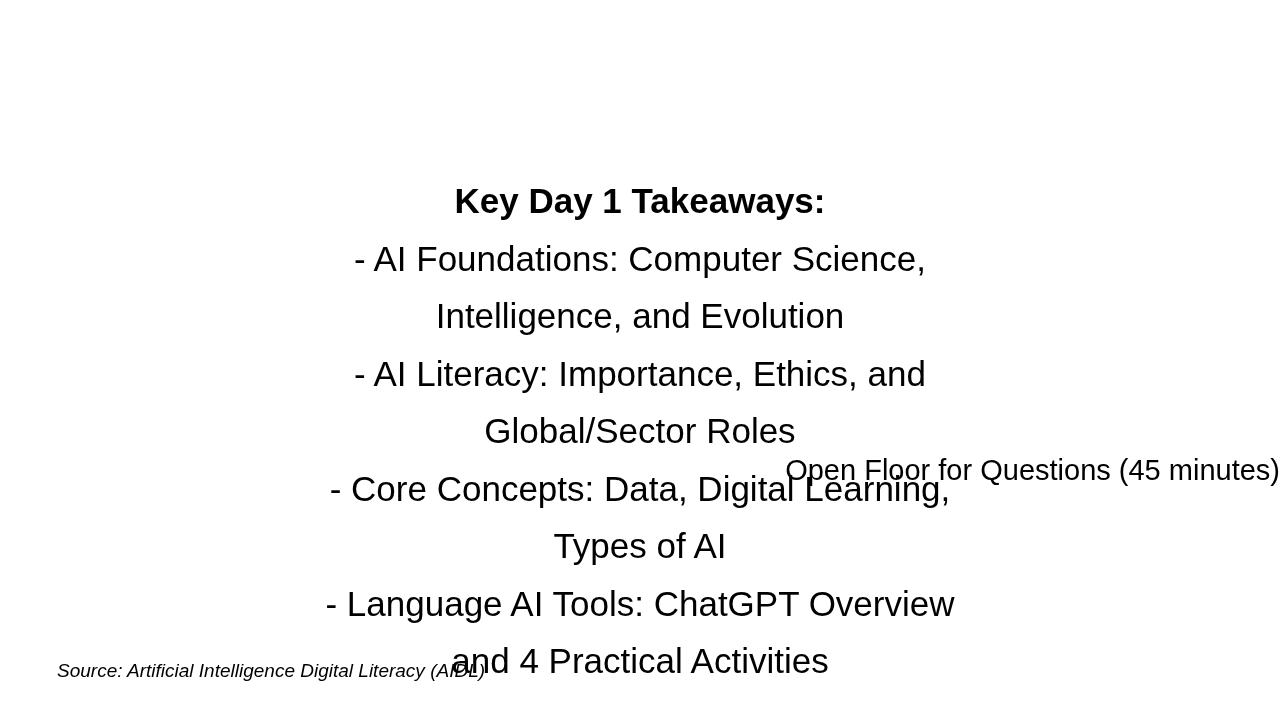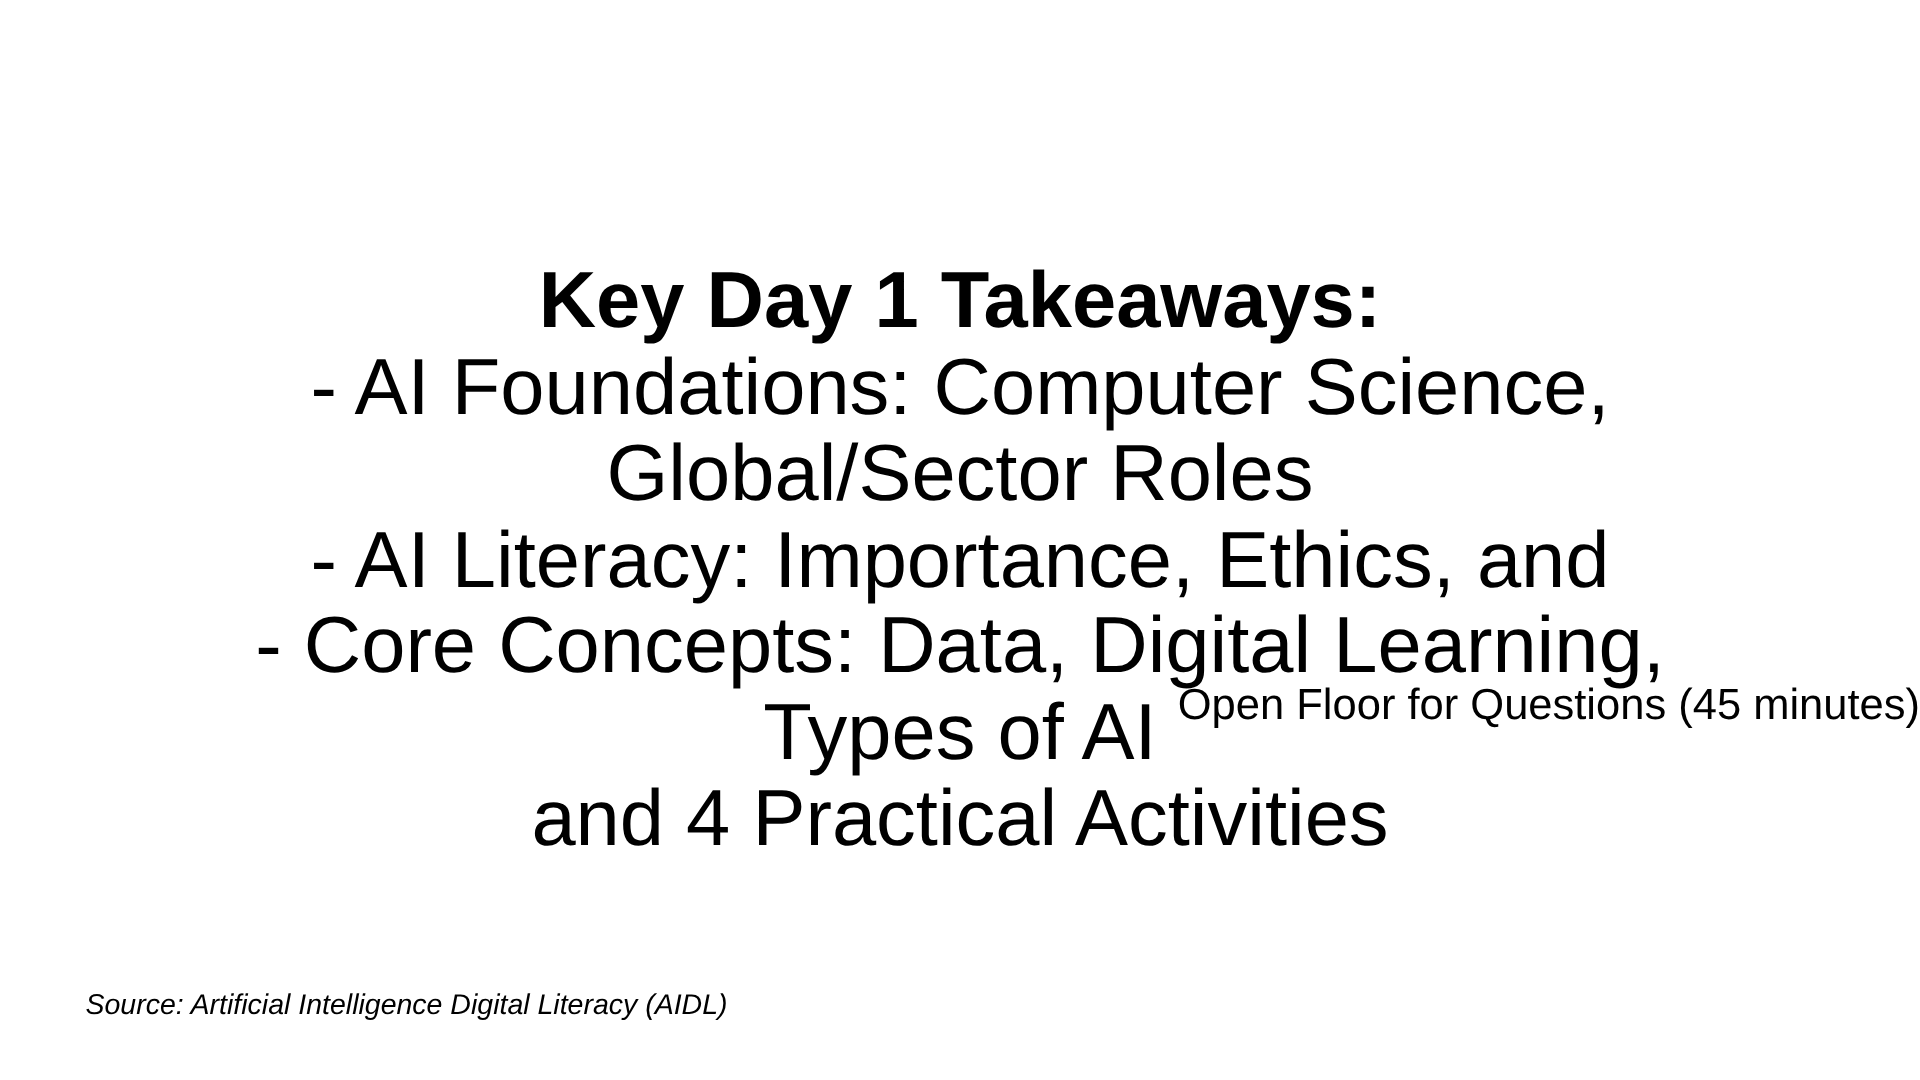--- a/index.html
+++ b/index.html
@@ -22,21 +22,21 @@
     height: 720px;
     background: #ffffff;
   }
   .takeaways-block {
     position: absolute;
     left: 0;
     top: 172px;
     width: 1280px;
     text-align: center;
     color: #000000;
-    font-size: 53px;
+    font-size: 35px;
     line-height: 57.5px;
     font-weight: 400;
   }
   .takeaways-block .line {
     white-space: nowrap;
   }
   .takeaways-title {
     font-weight: 700;
     white-space: nowrap;
   }
@@ -65,24 +65,26 @@
   }
 </style>
 </head>
 <body>
 
 <div class="slide">
 
   <div class="takeaways-block">
     <div class="takeaways-title">Key Day 1 Takeaways:</div>
     <div class="line">- AI Foundations: Computer Science,</div>
+    <div class="line">Intelligence, and Evolution</div>
+    <div class="line">- AI Literacy: Importance, Ethics, and</div>
     <div class="line">Global/Sector Roles</div>
-    <div class="line">- AI Literacy: Importance, Ethics, and</div>
     <div class="line">- Core Concepts: Data, Digital Learning,</div>
     <div class="line">Types of AI</div>
+    <div class="line">- Language AI Tools: ChatGPT Overview</div>
     <div class="line">and 4 Practical Activities</div>
   </div>
 
   <div class="open-floor">Open Floor for Questions (45 minutes)</div>
 
   <div class="source-note">Source: Artificial Intelligence Digital Literacy (AIDL)</div>
 
 </div>
 
 </body></html>

